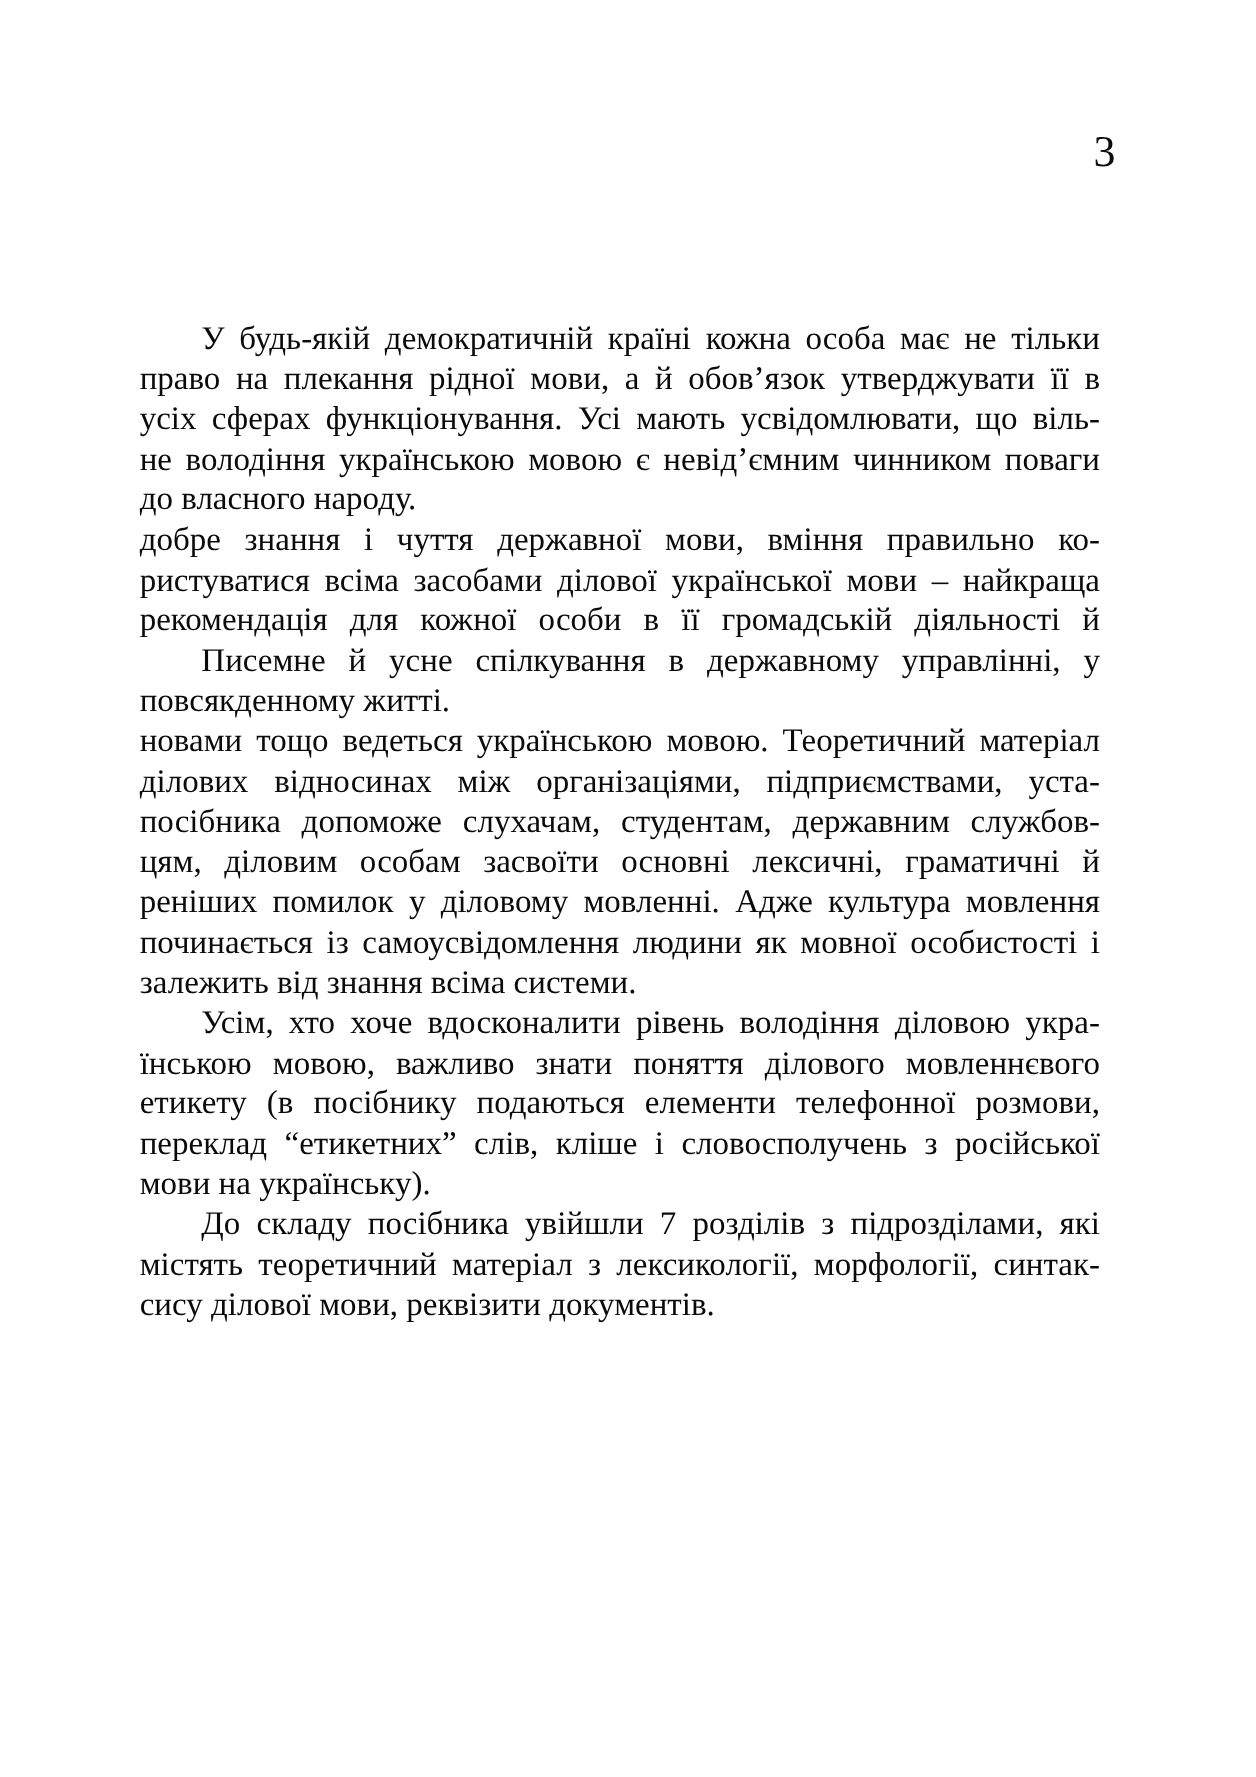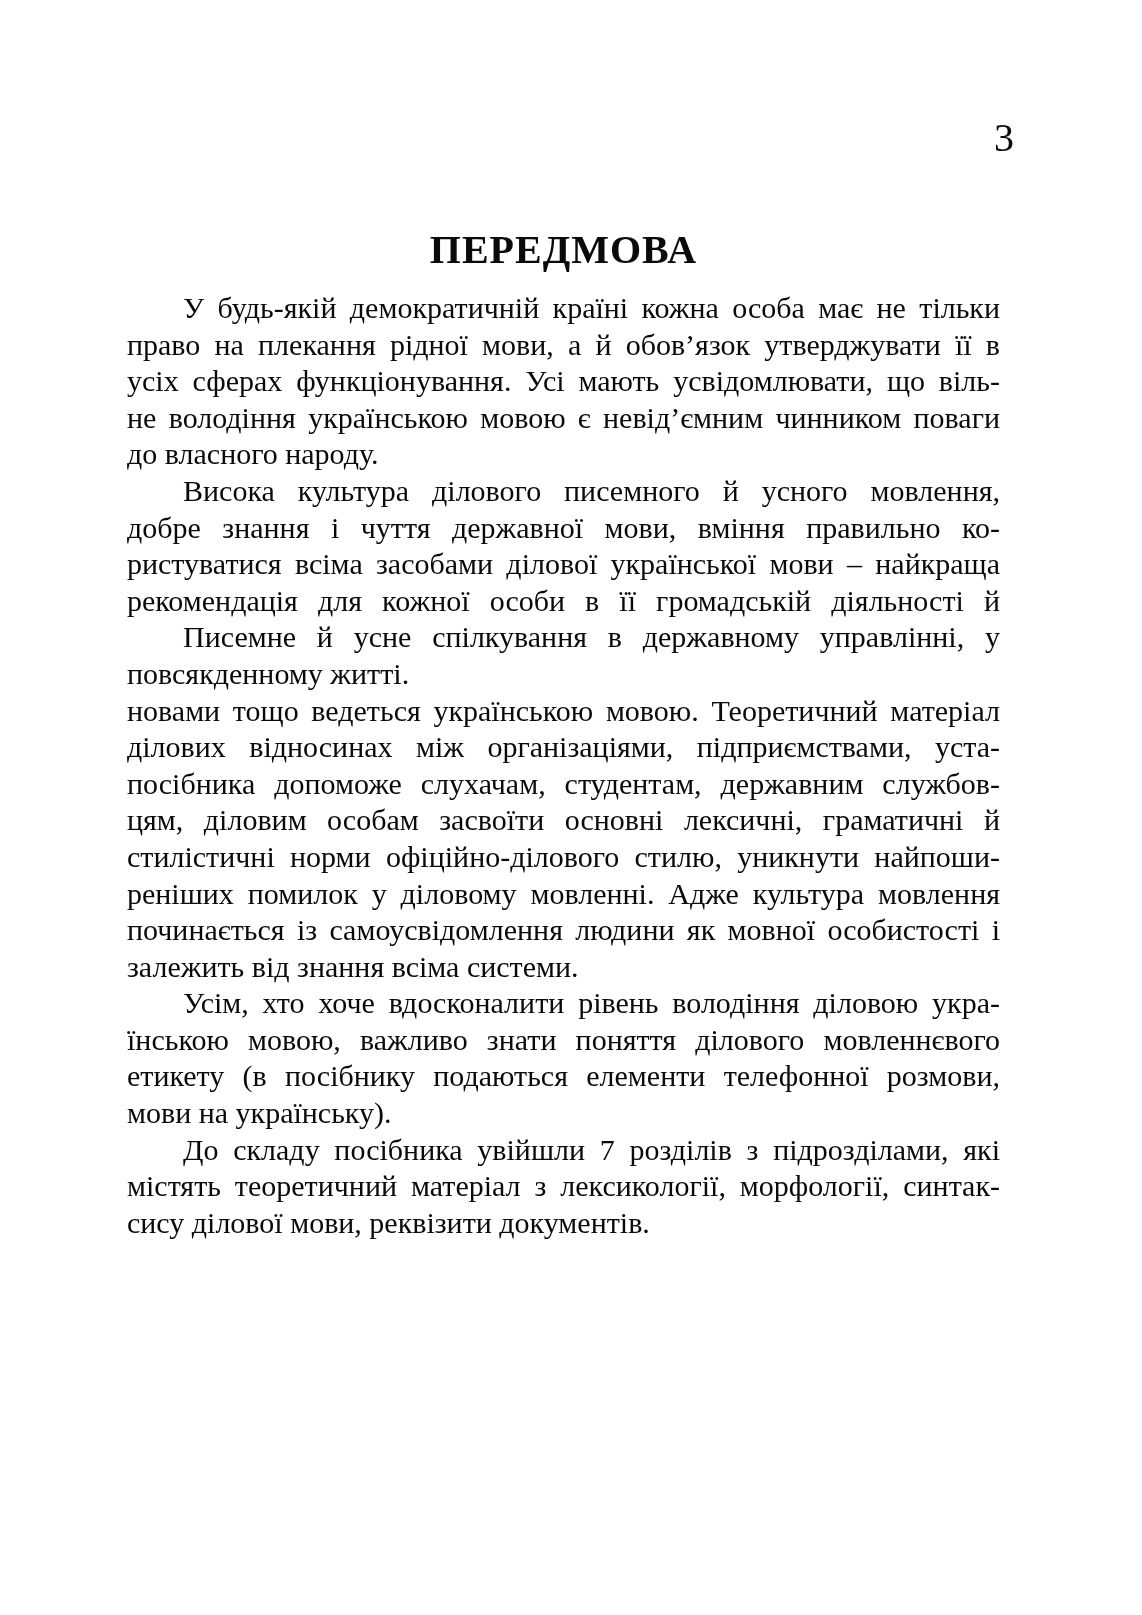--- a/index.html
+++ b/index.html
@@ -54,42 +54,40 @@
   }
   .body-text .line.last {
     text-align-last: left;
   }
 </style>
 </head>
 <body>
 
 <div class="page">
   <div class="page-number">3</div>
-  <h1 class="page-title">ПЕРЕДМОВА</h1>
   <div class="body-text">
       <div class="line first">У будь-якій демократичній країні кожна особа має не тільки</div>
       <div class="line">право на плекання рідної мови, а й обов’язок утверджувати її в</div>
       <div class="line">усіх сферах функціонування. Усі мають усвідомлювати, що віль-</div>
       <div class="line">не володіння українською мовою є невід’ємним чинником поваги</div>
       <div class="line last">до власного народу.</div>
-      <div class="line first">Висока культура ділового писемного й усного мовлення,</div>
       <div class="line">добре знання і чуття державної мови, вміння правильно ко-</div>
       <div class="line">ристуватися всіма засобами ділової української мови – найкраща</div>
       <div class="line">рекомендація для кожної особи в її громадській діяльності й</div>
       <div class="line first">Писемне й усне спілкування в державному управлінні, у</div>
       <div class="line last">повсякденному житті.</div>
       <div class="line">новами тощо ведеться українською мовою. Теоретичний матеріал</div>
       <div class="line">ділових відносинах між організаціями, підприємствами, уста-</div>
       <div class="line">посібника допоможе слухачам, студентам, державним службов-</div>
       <div class="line">цям, діловим особам засвоїти основні лексичні, граматичні й</div>
-      <div class="line">стилістичні норми офіційно-ділового стилю, уникнути найпоши-</div>
       <div class="line">реніших помилок у діловому мовленні. Адже культура мовлення</div>
       <div class="line">починається із самоусвідомлення людини як мовної особистості і</div>
       <div class="line last">залежить від знання всіма системи.</div>
       <div class="line first">Усім, хто хоче вдосконалити рівень володіння діловою укра-</div>
       <div class="line">їнською мовою, важливо знати поняття ділового мовленнєвого</div>
       <div class="line">етикету (в посібнику подаються елементи телефонної розмови,</div>
+      <div class="line">переклад “етикетних” слів, кліше і словосполучень з російської</div>
       <div class="line last">мови на українську).</div>
       <div class="line first">До складу посібника увійшли 7 розділів з підрозділами, які</div>
       <div class="line">містять теоретичний матеріал з лексикології, морфології, синтак-</div>
       <div class="line last">сису ділової мови, реквізити документів.</div>
     </div>
 </div>
 
 </body></html>

